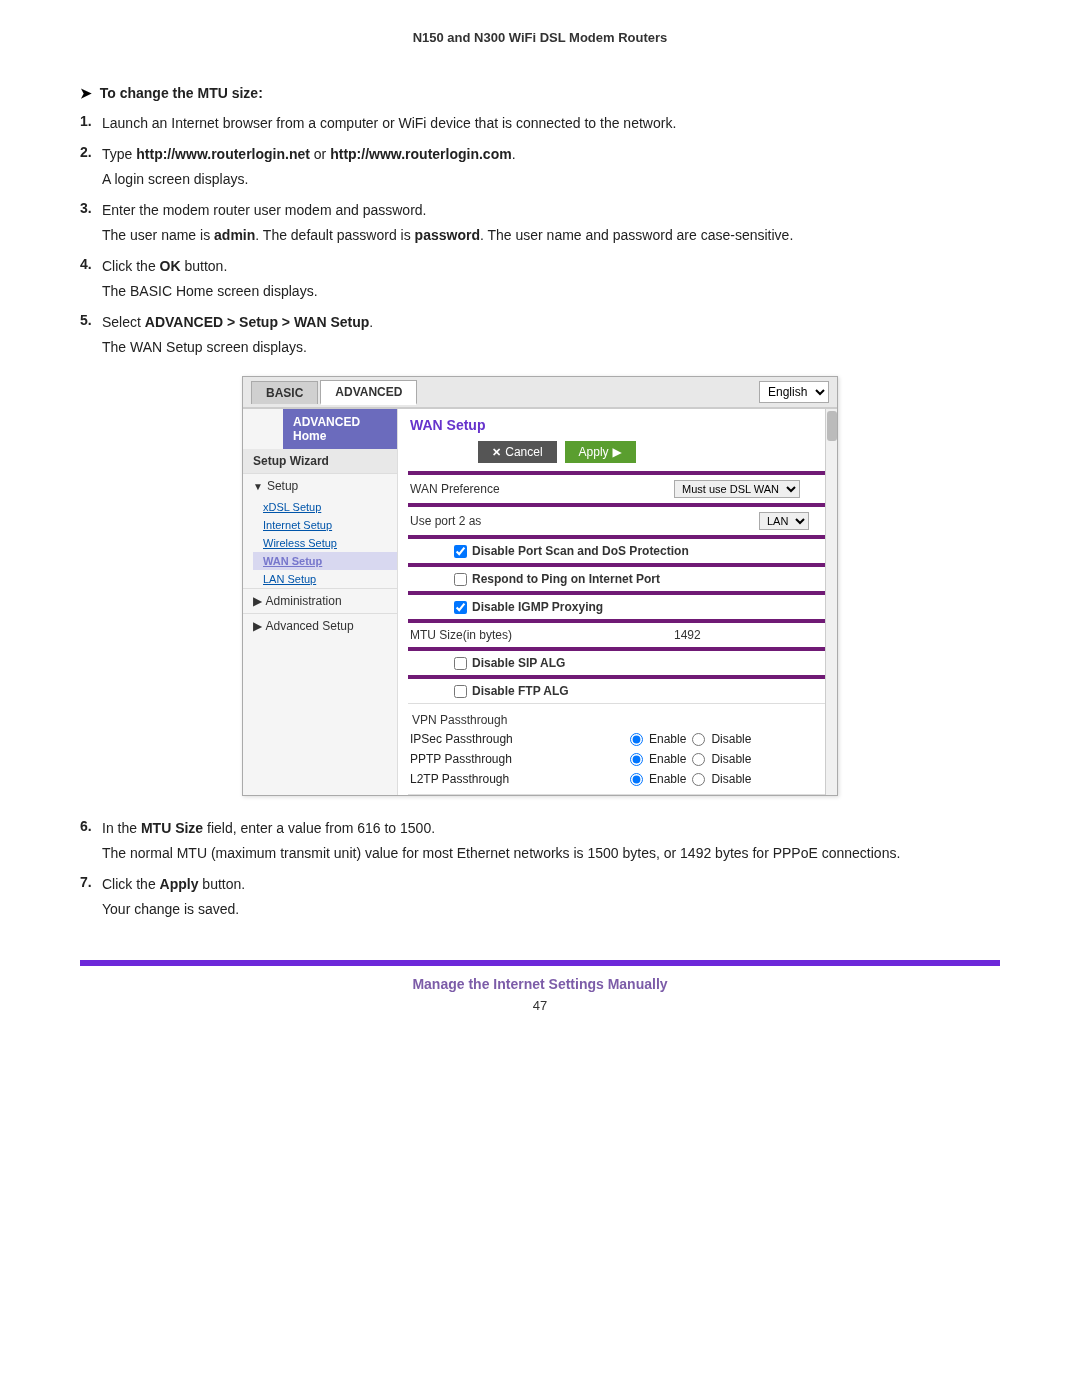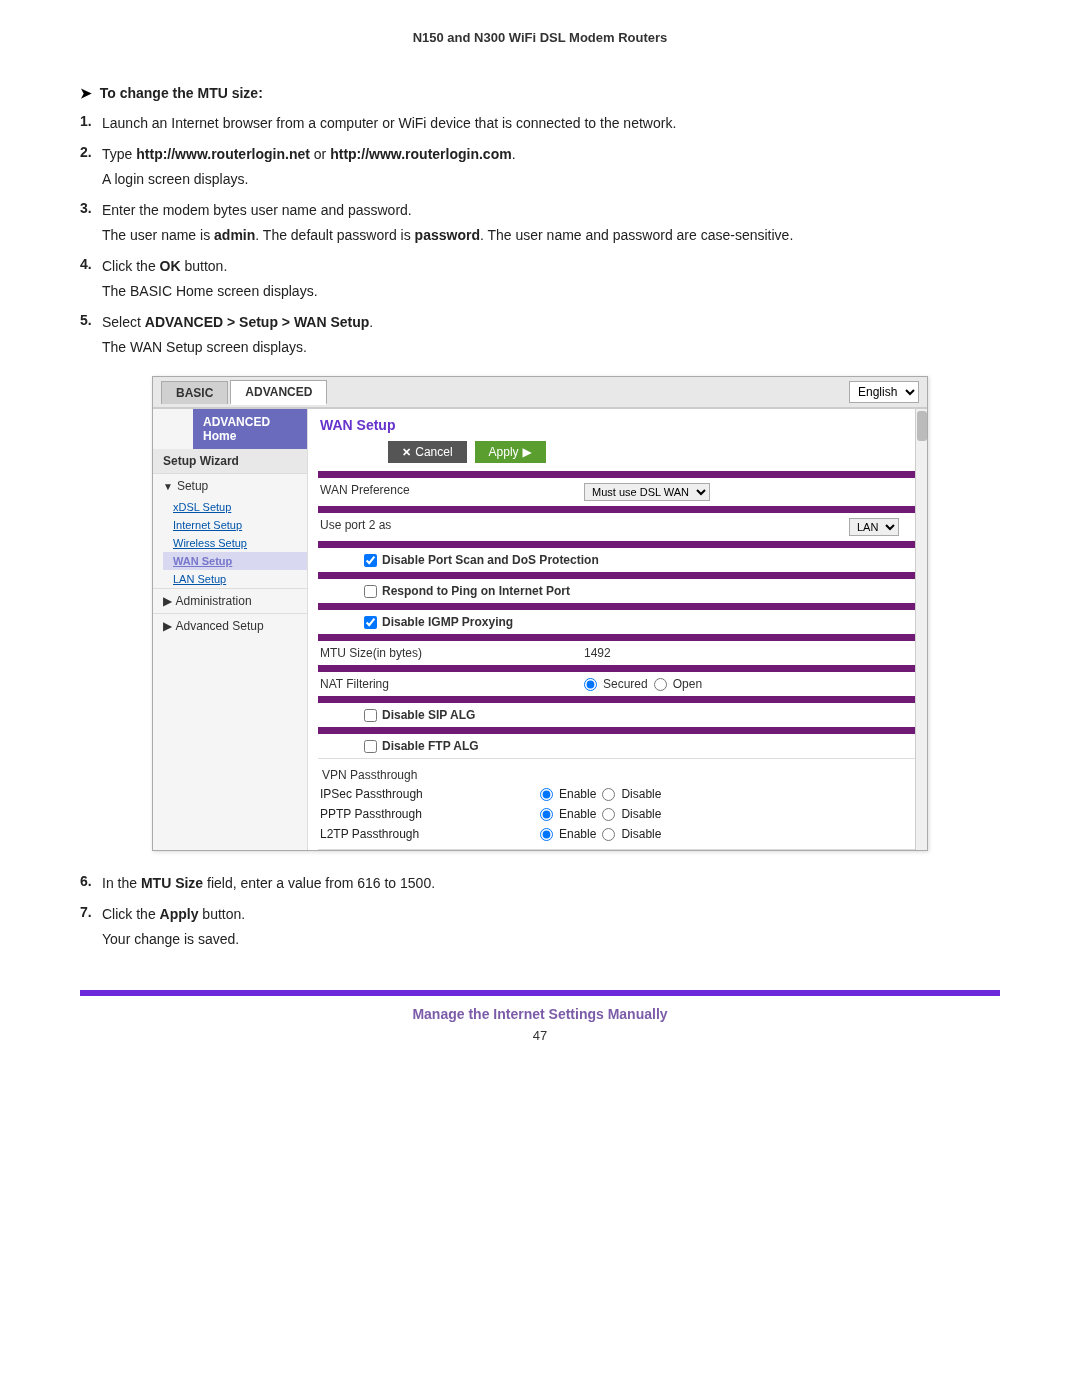--- a/index.html
+++ b/index.html
@@ -73,21 +73,21 @@
       font-size: 14px;
       line-height: 1.5;
       margin-bottom: 6px;
     }
 
     .bold { font-weight: bold; }
 
     
     .router-ui-container {
       border: 1px solid #aaa;
-      width: 776px;
+      width: 596px;
       margin: 18px auto 22px auto;
       font-family: Arial, sans-serif;
       font-size: 12px;
       background: #fde047;
       box-shadow: 1px 1px 4px rgba(0,0,0,0.15);
       position: relative;
     }
 
     
     .router-tabs {
@@ -293,21 +293,22 @@
     }
 
     
     .wan-fields {
       padding: 0 10px 0 10px;
       font-size: 12px;
     }
 
     .wan-row {
       display: flex;
-      border-top: 7px solid #701a75;
+      align-items: center;
+      border-top: 4px solid #701a75;
       padding: 5px 2px;
       min-height: 26px;
     }
 
     .wan-row:last-child {
       border-bottom: 1px solid #ddd;
     }
 
     .wan-label {
       flex: 0 0 220px;
@@ -407,21 +408,21 @@
       <span class="num-content">
         Type <span class="bold">http://www.routerlogin.net</span> or <span class="bold">http://www.routerlogin.com</span>.
       </span>
     </div>
     <div class="sub-text">A login screen displays.</div>
   </li>
 
   <li>
     <div class="num-row">
       <span class="num">3.</span>
-      <span class="num-content">Enter the modem bytes user name and password.</span>
+      <span class="num-content">Enter the modem router user modem and password.</span>
     </div>
     <div class="sub-text">
       The user name is <span class="bold">admin</span>. The default password is <span class="bold">password</span>. The user name and password are case-sensitive.
     </div>
   </li>
 
   <li>
     <div class="num-row">
       <span class="num">4.</span>
       <span class="num-content">Click the <span class="bold">OK</span> button.</span>
@@ -536,31 +537,20 @@
               Disable IGMP Proxying
             </label>
           </span>
         </div>
 
         <div class="wan-row">
           <span class="wan-label">MTU Size(in bytes)</span>
           <span class="wan-value mtu-value">1492</span>
         </div>
 
-        <div class="wan-row">
-          <span class="wan-label">NAT Filtering</span>
-          <span class="wan-value">
-            <span class="radio-group">
-              <input type="radio" name="nat" checked="" style="">
-              <span>Secured</span>
-              <input type="radio" name="nat" style="">
-              <span>Open</span>
-            </span>
-          </span>
-        </div>
 
         <div class="wan-row">
           <span class="wan-value">
             <label class="checkbox-label">
               <input type="checkbox" style="">
               Disable SIP ALG
             </label>
           </span>
         </div>
 
@@ -617,20 +607,21 @@
   </div>
 </div>
 
 <ol class="numbered-list" start="6">
 
   <li>
     <div class="num-row">
       <span class="num">6.</span>
       <span class="num-content">In the <span class="bold">MTU Size</span> field, enter a value from 616 to 1500.</span>
     </div>
+    <div class="sub-text">The normal MTU (maximum transmit unit) value for most Ethernet networks is 1500 bytes, or 1492 bytes for PPPoE connections.</div>
   </li>
 
   <li>
     <div class="num-row">
       <span class="num">7.</span>
       <span class="num-content">Click the <span class="bold">Apply</span> button.</span>
     </div>
     <div class="sub-text">Your change is saved.</div>
   </li>
 </ol>

